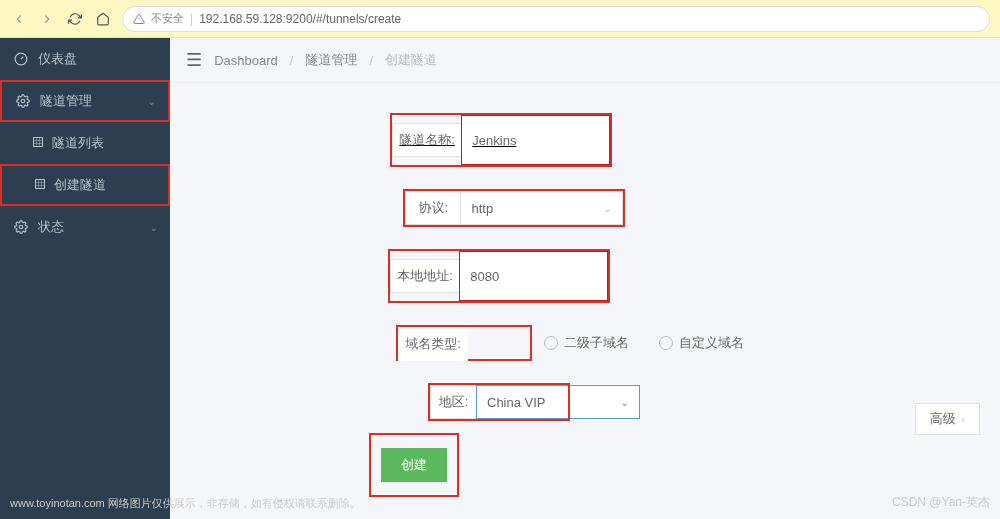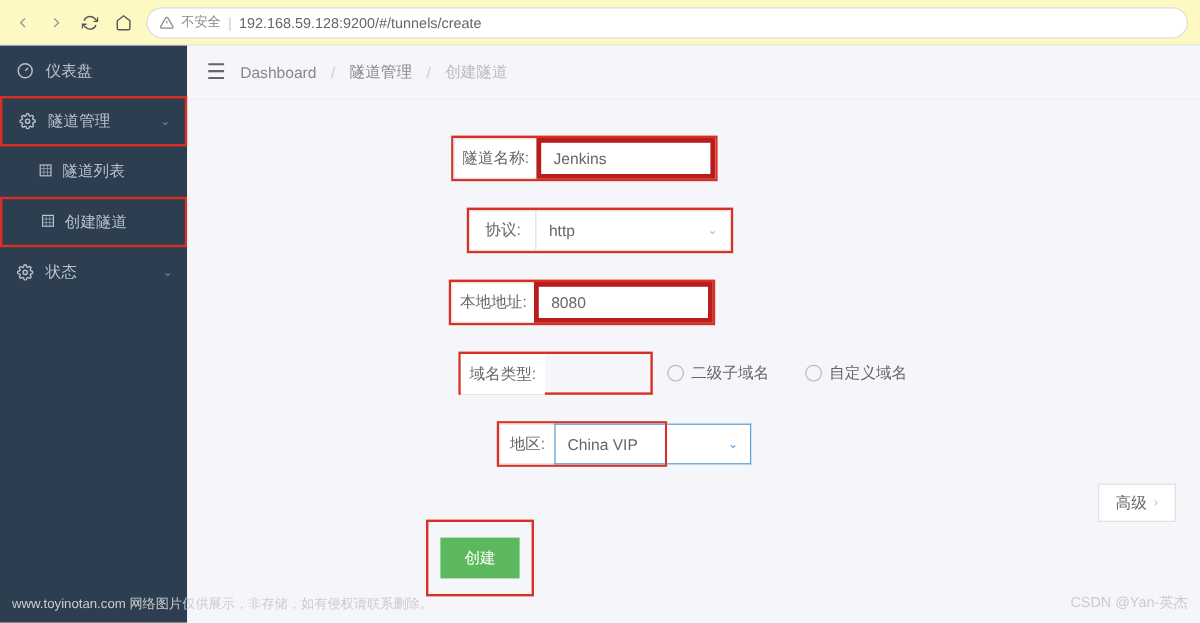--- a/index.html
+++ b/index.html
@@ -8,51 +8,51 @@
     .browser-bar { height: 38px; background: #fef9c3; display: flex; align-items: center; padding: 0 10px; border-bottom: 1px solid #e0e0e0; gap: 10px; }
     .nav-btn { width: 18px; height: 18px; display: flex; align-items: center; justify-content: center; color: #999; cursor: pointer; }
     .nav-btn.enabled { color: #555; }
     .url-bar { flex: 1; height: 26px; background: #fff; border: 1px solid #ddd; border-radius: 13px; display: flex; align-items: center; padding: 0 10px; gap: 6px; font-size: 12px; color: #555; }
     .insecure { color: #888; font-size: 11px; }
     .url-text { color: #666; }
     .divider { color: #ccc; }
     
     .app { display: flex; height: calc(100% - 38px); }
     
-    .sidebar { width: 156px; background: #2c3e50; color: #b8c2cc; display: flex; flex-direction: column; }
+    .sidebar { width: 170px; background: #2c3e50; color: #b8c2cc; display: flex; flex-direction: column; }
     .sidebar-item { height: 42px; display: flex; align-items: center; padding: 0 14px; font-size: 13px; cursor: pointer; gap: 10px; position: relative; }
     .sidebar-item .icon { width: 14px; height: 14px; display: inline-flex; align-items: center; justify-content: center; }
     .sidebar-item .chevron { position: absolute; right: 12px; color: #7a8590; font-size: 10px; }
     .sub-item { padding-left: 32px; height: 42px; display: flex; align-items: center; font-size: 13px; cursor: pointer; gap: 8px; }
     .redbox { border: 2px solid #d93025; }
     
     .main { flex: 1; background: #f5f6fa; display: flex; flex-direction: column; }
     .topbar { height: 50px; display: flex; align-items: center; padding: 0 16px; gap: 12px; font-size: 13px; color: #999; border-bottom: 1px solid #eee; }
     .burger { color: #666; font-size: 18px; cursor: pointer; }
     .crumb { color: #888; }
     .crumb.current { color: #bbb; }
     .slash { color: #ccc; }
     
     .content { padding: 30px 0 0 0; position: relative; height: 100%; }
     .form-row { display: flex; align-items: center; margin-bottom: 22px; }
     .label-box { width: 70px; height: 34px; border: 1px solid #e0e0e0; border-right: none; display: flex; align-items: center; justify-content: center; font-size: 13px; color: #666; background: #fff; }
-    .input-box { width: 150px; height: 34px; border: 4px solid #b91c1c; padding: 0 10px; font-size: 13px; color: #666; display: flex; align-items: center; background: #fff; }
+    .input-box { width: 150px; height: 50px; border: 1px solid #b91c1c; padding: 0 10px; font-size: 13px; color: #666; display: flex; align-items: center; background: #fff; }
     .select-box { width: 150px; height: 34px; border: 1px solid #e0e0e0; padding: 0 10px; font-size: 13px; color: #666; display: flex; align-items: center; position: relative; background: #fff; }
     .select-box .chev { position: absolute; right: 10px; color: #bbb; font-size: 10px; }
     .select-box.highlighted { border-color: #5b9bd5; }
     .select-box.highlighted .chev { color: #5b9bd5; }
     
     .radio-group { display: flex; gap: 30px; align-items: center; margin-left: 12px; }
     .radio-item { display: flex; align-items: center; gap: 6px; font-size: 13px; color: #666; cursor: pointer; }
     .radio { width: 14px; height: 14px; border: 1px solid #bbb; border-radius: 50%; display: inline-flex; align-items: center; justify-content: center; }
     .radio.checked { border-color: #3498db; }
     .radio.checked::after { content: ''; width: 8px; height: 8px; background: #3498db; border-radius: 50%; }
     .radio-item.selected { color: #3498db; }
     
-    .r1 { margin-left: 220px; }
+    .r1 { margin-left: 220px; text-decoration: underline; }
     .r2 { margin-left: 233px; }
     .r3 { margin-left: 218px; }
     .r4 { margin-left: 226px; }
     .r5 { margin-left: 258px; }
     
     .advanced-btn { position: absolute; right: 20px; top: 320px; height: 32px; border: 1px solid #e0e0e0; padding: 0 14px; display: flex; align-items: center; font-size: 13px; color: #666; cursor: pointer; background: #fff; gap: 6px; }
     
     .submit-wrap { position: absolute; left: 199px; top: 350px; width: 90px; height: 64px; display: flex; align-items: center; justify-content: center; }
     .submit-btn { width: 66px; height: 34px; background: #5cb85c; color: #fff; border: none; font-size: 13px; cursor: pointer; display: flex; align-items: center; justify-content: center; }
     
@@ -176,21 +176,21 @@
           <span class="chev">⌄</span>
         </div>
       </div>
 
       <div class="form-row r3 redbox" style="width:222px">
         <div class="label-box">本地地址:</div>
         <div class="input-box">8080</div>
       </div>
 
       <div class="form-row r4">
-        <div class="redbox" style="display:flex;width:162px;height:36px">
+        <div class="redbox" style="display:flex;width:136px;height:36px">
           <div class="label-box" style="border:none">域名类型:</div>
         </div>
         <div class="radio-group">
           <div class="radio-item">
             <span class="radio"></span>
             <span>二级子域名</span>
           </div>
           <div class="radio-item">
             <span class="radio"></span>
             <span>自定义域名</span>

